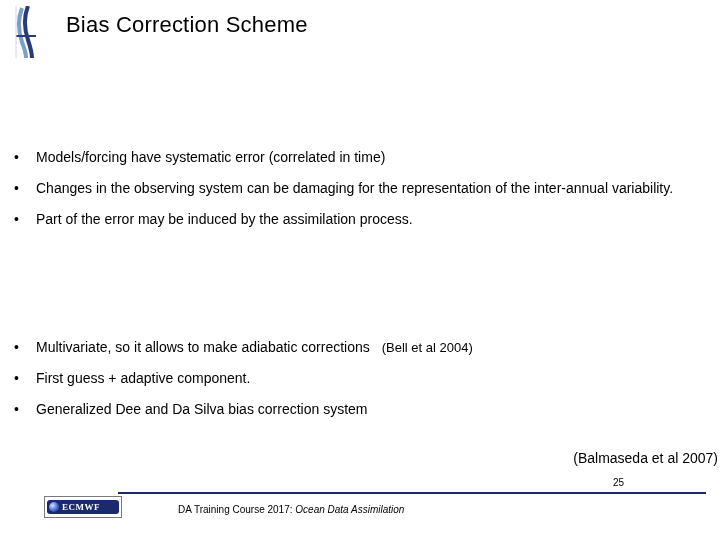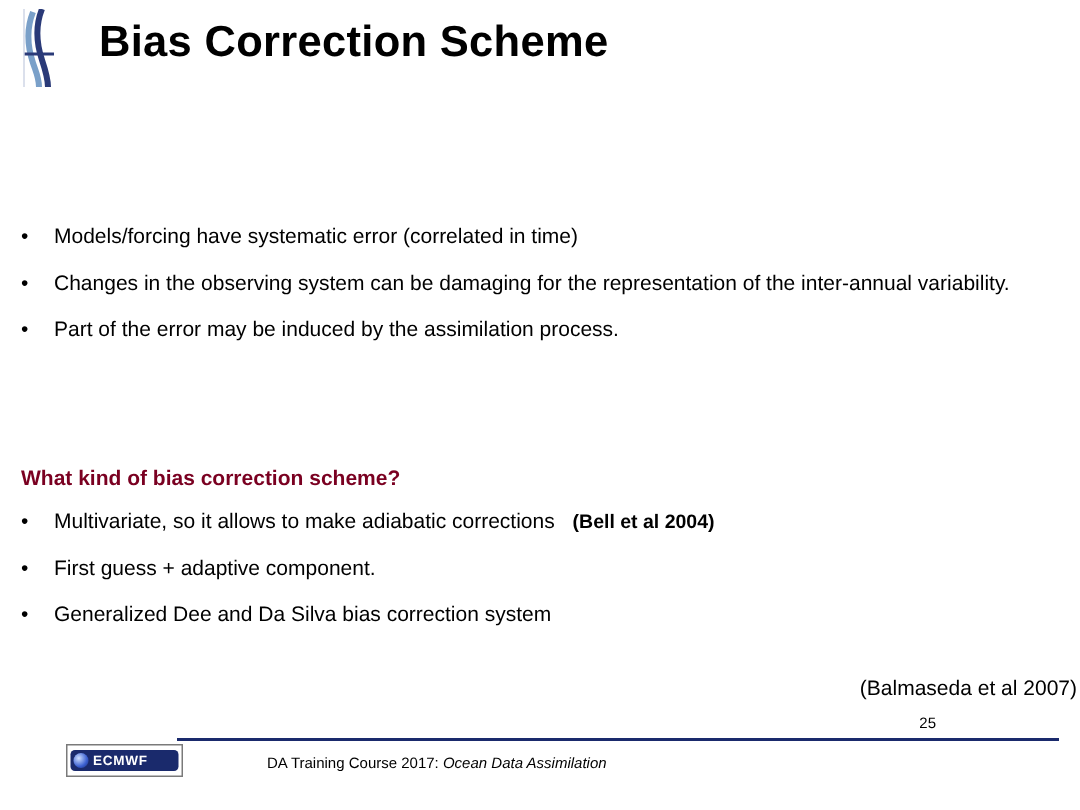--- a/index.html
+++ b/index.html
@@ -22,22 +22,22 @@
     position: absolute;
     top: 6px;
     left: 12px;
     width: 28px;
     height: 52px;
   }
   .title {
     position: absolute;
     top: 12px;
     left: 66px;
-    font-size: 29px;
-    font-weight: 700;
+    font-size: 22px;
+    font-weight: 400;
     letter-spacing: 0.2px;
     text-align: right;
   }
   .subhead {
     font-size: 14px;
     font-weight: bold;
     color: #7a0021;
     position: absolute;
     left: 14px;
   }
@@ -57,21 +57,21 @@
     margin-bottom: 12px;
   }
   .dot {
     width: 22px;
     flex: 0 0 22px;
     text-align: left;
   }
   .btext { flex: 1 1 auto; }
   .ref-inline {
     font-size: 13px;
-    font-weight: bold;
+    font-weight: normal;
     margin-left: 8px;
   }
   .ref-line {
     position: absolute;
     right: 2px;
     top: 450px;
     font-size: 14px;
   }
   .footer-rule {
     position: absolute;
@@ -104,21 +104,21 @@
   .logo-sphere {
     width: 10px;
     height: 10px;
     border-radius: 50%;
     background: radial-gradient(circle at 35% 35%, #cfe0ff 0%, #3a5fd0 60%, #1a2a6c 100%);
     margin-left: 2px;
     margin-right: 3px;
   }
   .logo-text {
     color: #ffffff;
-    font-family: Liberation Sans, sans-serif;
+    font-family: Liberation Serif, serif;
     font-weight: bold;
     font-size: 9px;
     letter-spacing: 0.5px;
   }
   .footer-text {
     position: absolute;
     left: 130px;
     top: 504px;
     font-size: 10px;
   }
@@ -154,21 +154,20 @@
     <div class="bullet">
       <div class="dot">•</div>
       <div class="btext">Changes in the observing system can be damaging for the representation of the inter-annual variability.</div>
     </div>
     <div class="bullet">
       <div class="dot">•</div>
       <div class="btext">Part of the error may be induced by the assimilation process.</div>
     </div>
   </div>
 
-  <div class="subhead subhead2">What kind of bias correction scheme?</div>
 
   <div class="bullets block2">
     <div class="bullet">
       <div class="dot">•</div>
       <div class="btext">
         <span>Multivariate, so it  allows to make adiabatic corrections</span>
         <span class="ref-inline">(Bell et al 2004)</span>
       </div>
     </div>
     <div class="bullet">

